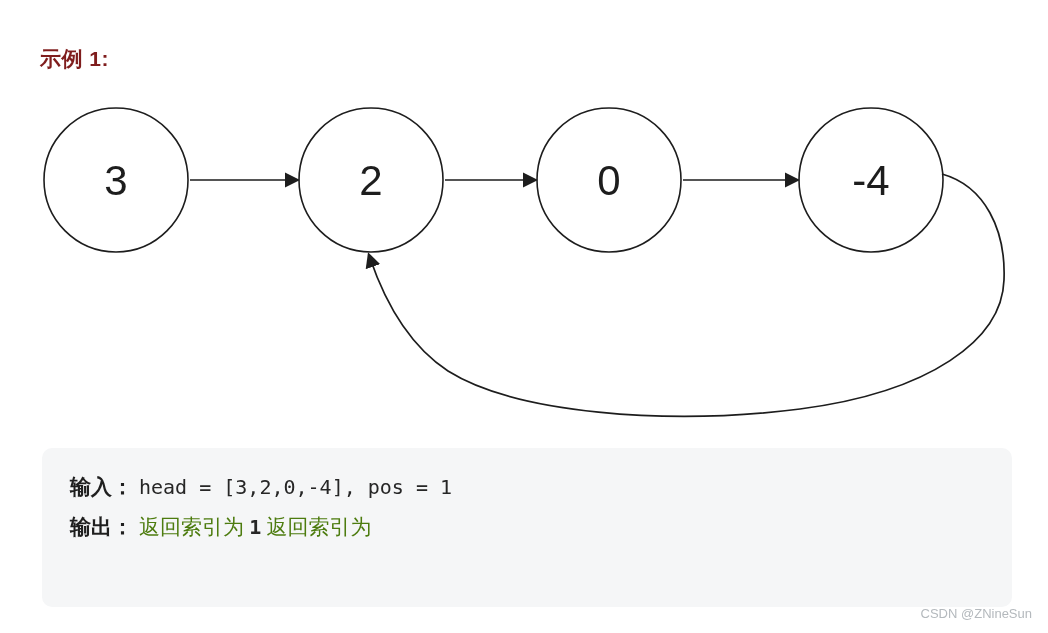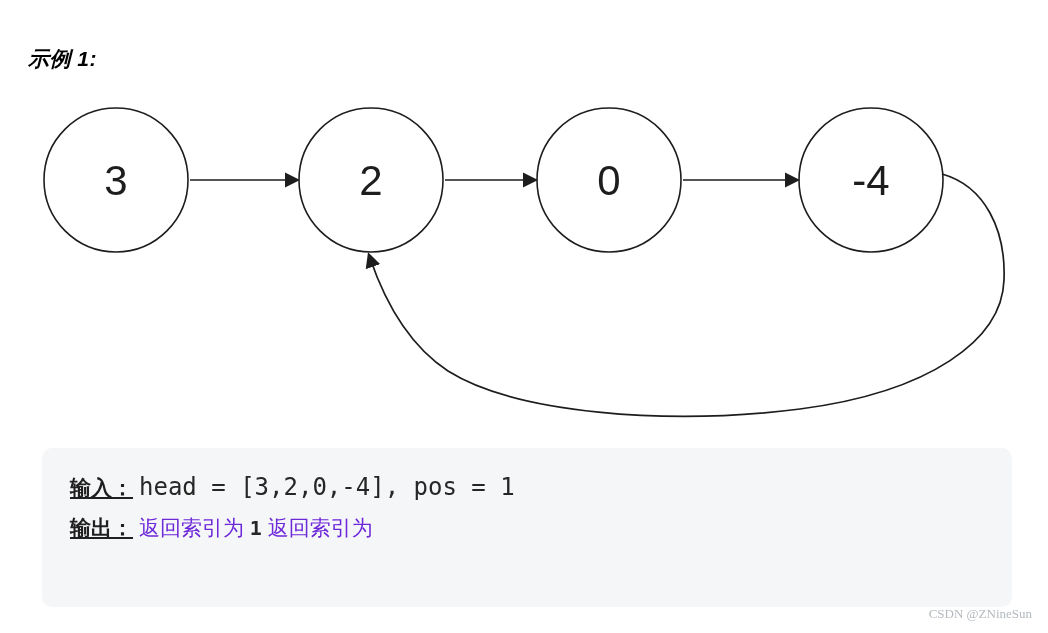--- a/index.html
+++ b/index.html
@@ -10,28 +10,27 @@
   body {
     width: 1048px;
     height: 633px;
     position: relative;
     overflow: hidden;
     font-family: "Liberation Sans", sans-serif;
     color: #262626;
   }
   .example-heading {
     position: absolute;
-    left: 28px;
+    left: 40px;
     top: 45px;
     font-size: 21px;
     font-weight: 700;
-    color: #000000;
+    color: #7f1d1d;
     letter-spacing: 0.5px;
     font-family: "Liberation Sans", sans-serif;
-    font-style: italic;
   }
   svg.diagram {
     position: absolute;
     left: 0;
     top: 0;
   }
   .node-label {
     font-family: "Liberation Sans", sans-serif;
     font-size: 42px;
     fill: #1d1d1d;
@@ -51,44 +50,43 @@
     margin: 0;
     line-height: 40px;
     font-size: 21px;
     white-space: pre-wrap;
   }
   .example-label {
     font-weight: 700;
     color: #1f1f1f;
     font-family: "Liberation Serif", serif;
     margin-right: 6px;
-    text-decoration: underline;
   }
   .mono {
     font-family: "DejaVu Sans Mono", monospace;
-    font-size: 24px;
+    font-size: 20px;
     color: #262626;
   }
   .mono-inline {
     font-family: "DejaVu Sans Mono", monospace;
     font-size: 20px;
     font-weight: 600;
     color: #262626;
   }
   .serif-text {
-    font-family: Liberation Sans, sans-serif;
-    color: #6d28d9;
+    font-family: Liberation Serif, serif;
+    color: #4d7c0f;
   }
   .watermark {
     position: absolute;
     right: 16px;
     top: 606px;
     font-size: 13px;
     color: #b4b9bd;
-    font-family: Liberation Serif, serif;
+    font-family: Liberation Sans, sans-serif;
   }
 </style>
 </head>
 <body>
 
 <div class="example-heading">示例 1:</div>
 
 <svg class="diagram" width="1048" height="633" viewBox="0 0 1048 633" xmlns="http://www.w3.org/2000/svg">
   <defs>
     <marker id="arrowhead" viewBox="0 0 10 10" refX="6" refY="5" markerWidth="9" markerHeight="9" orient="auto-start-reverse">

